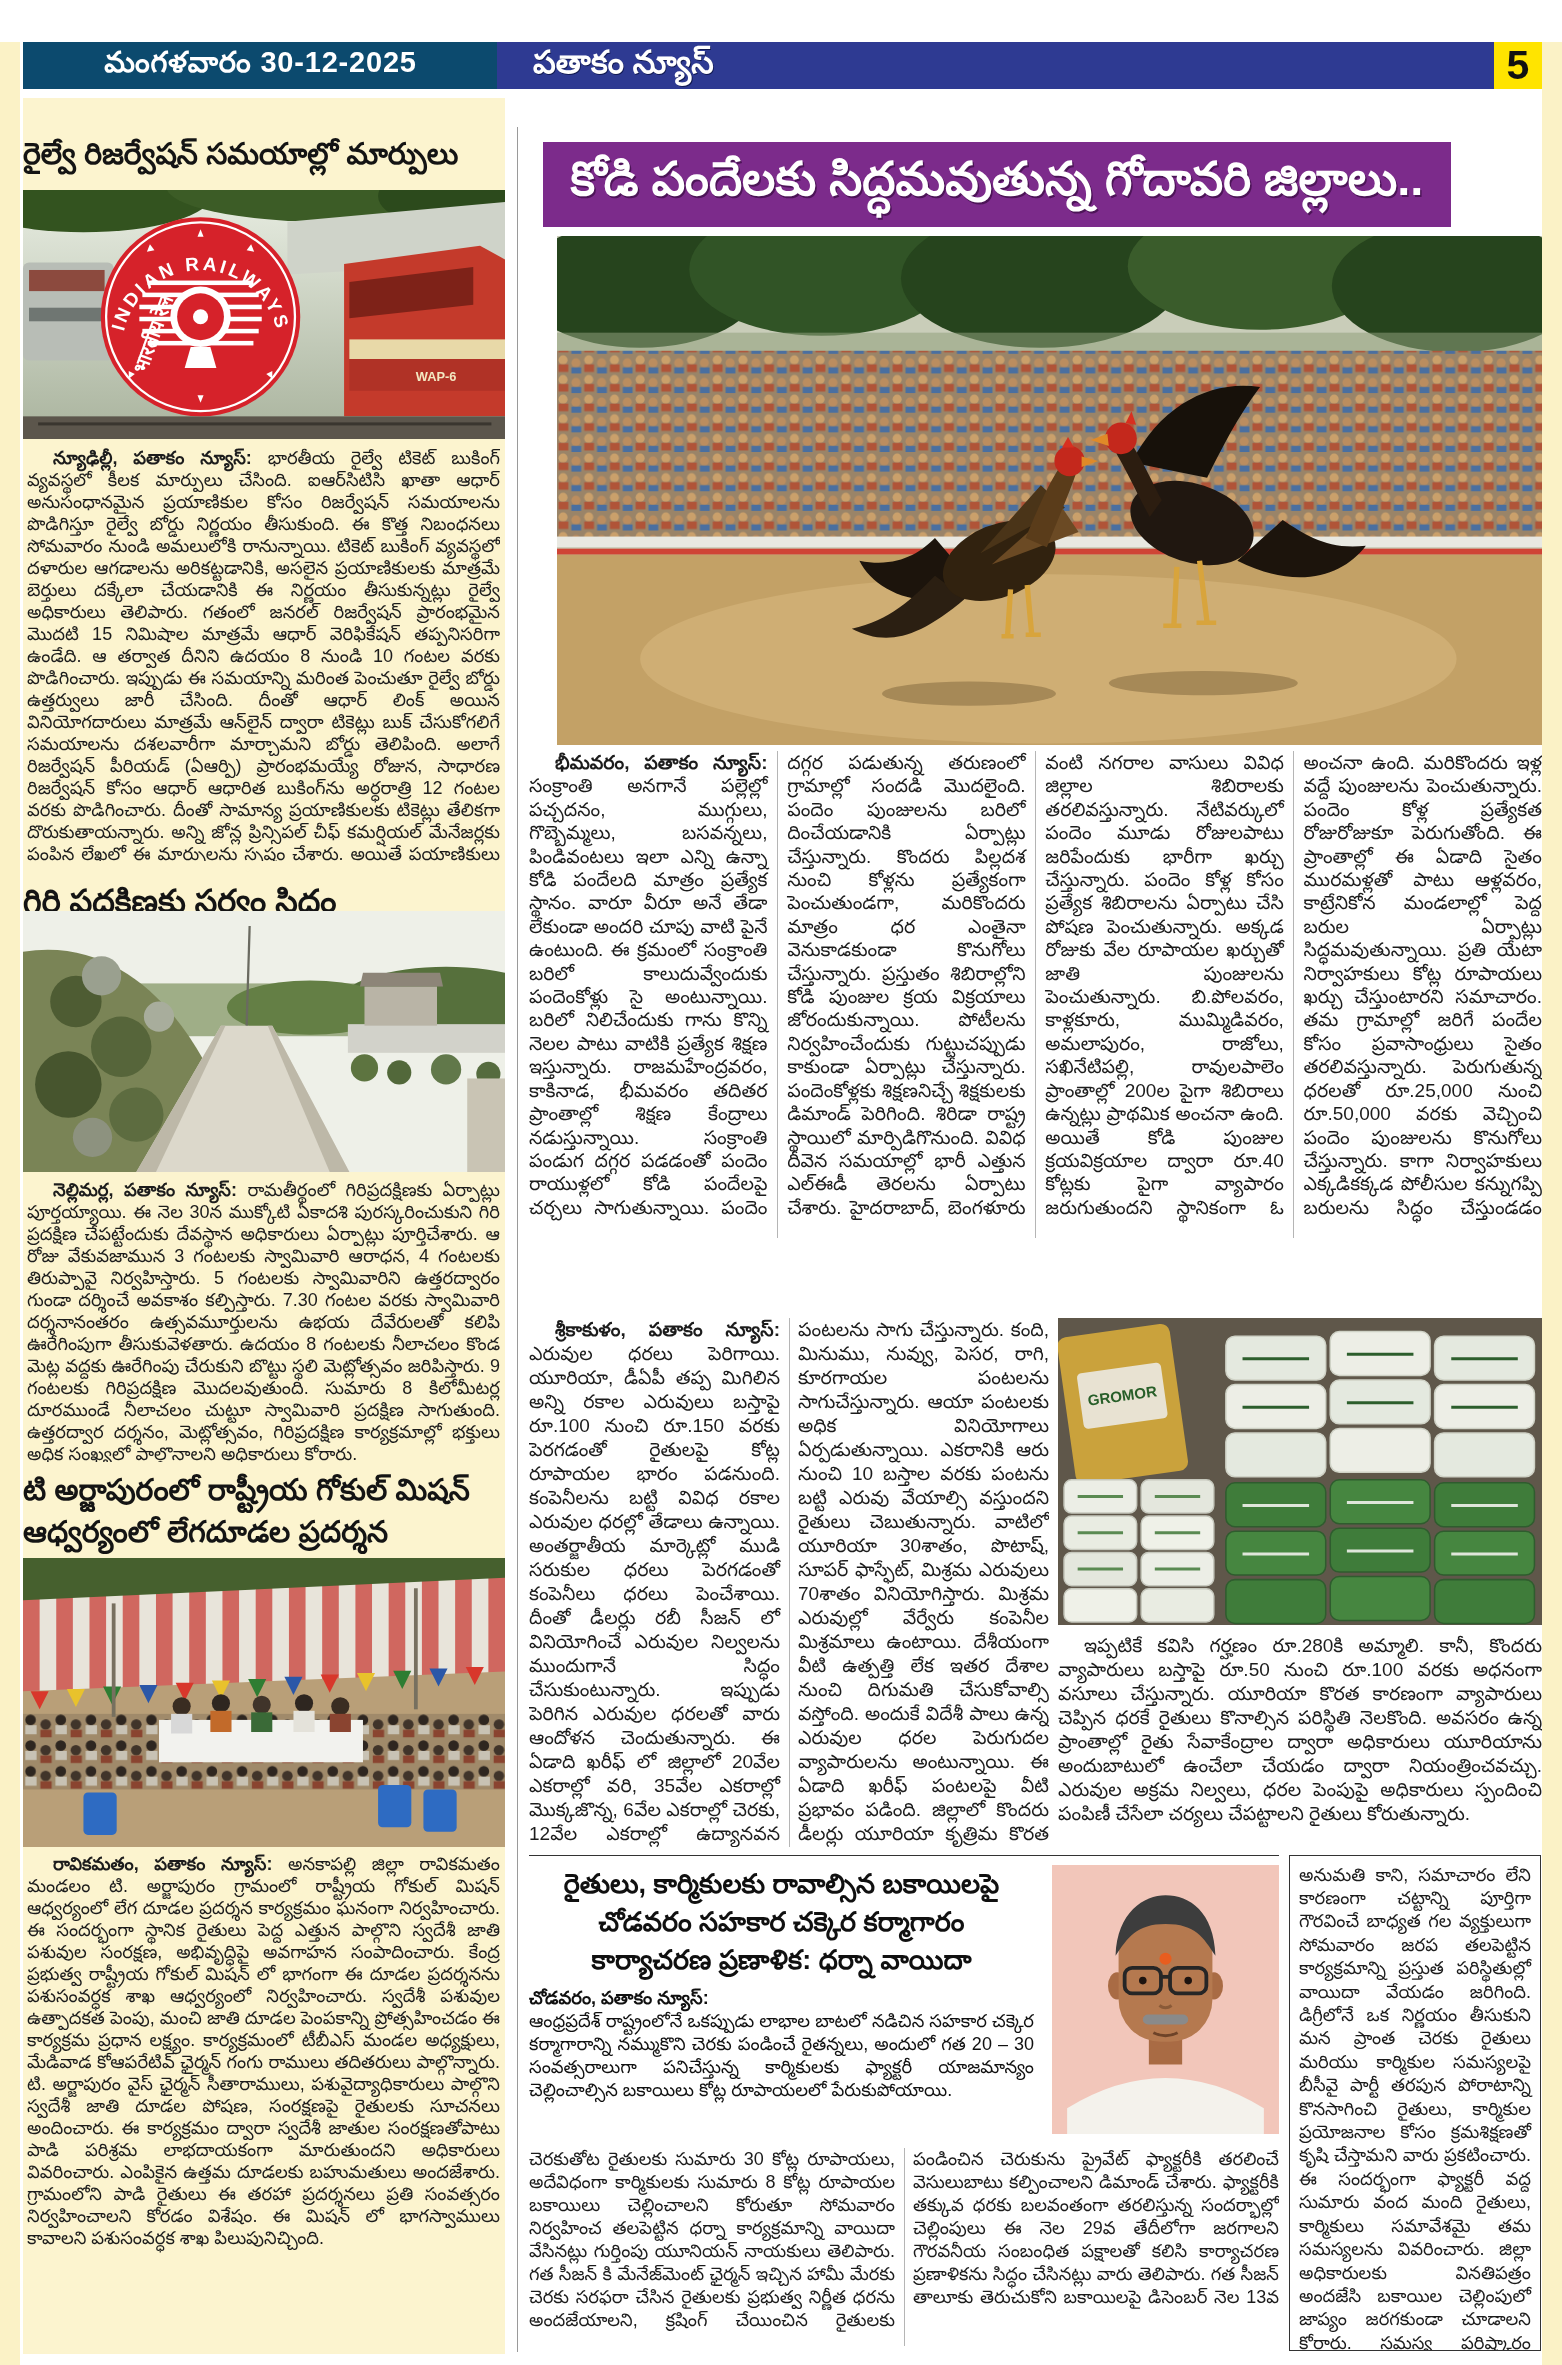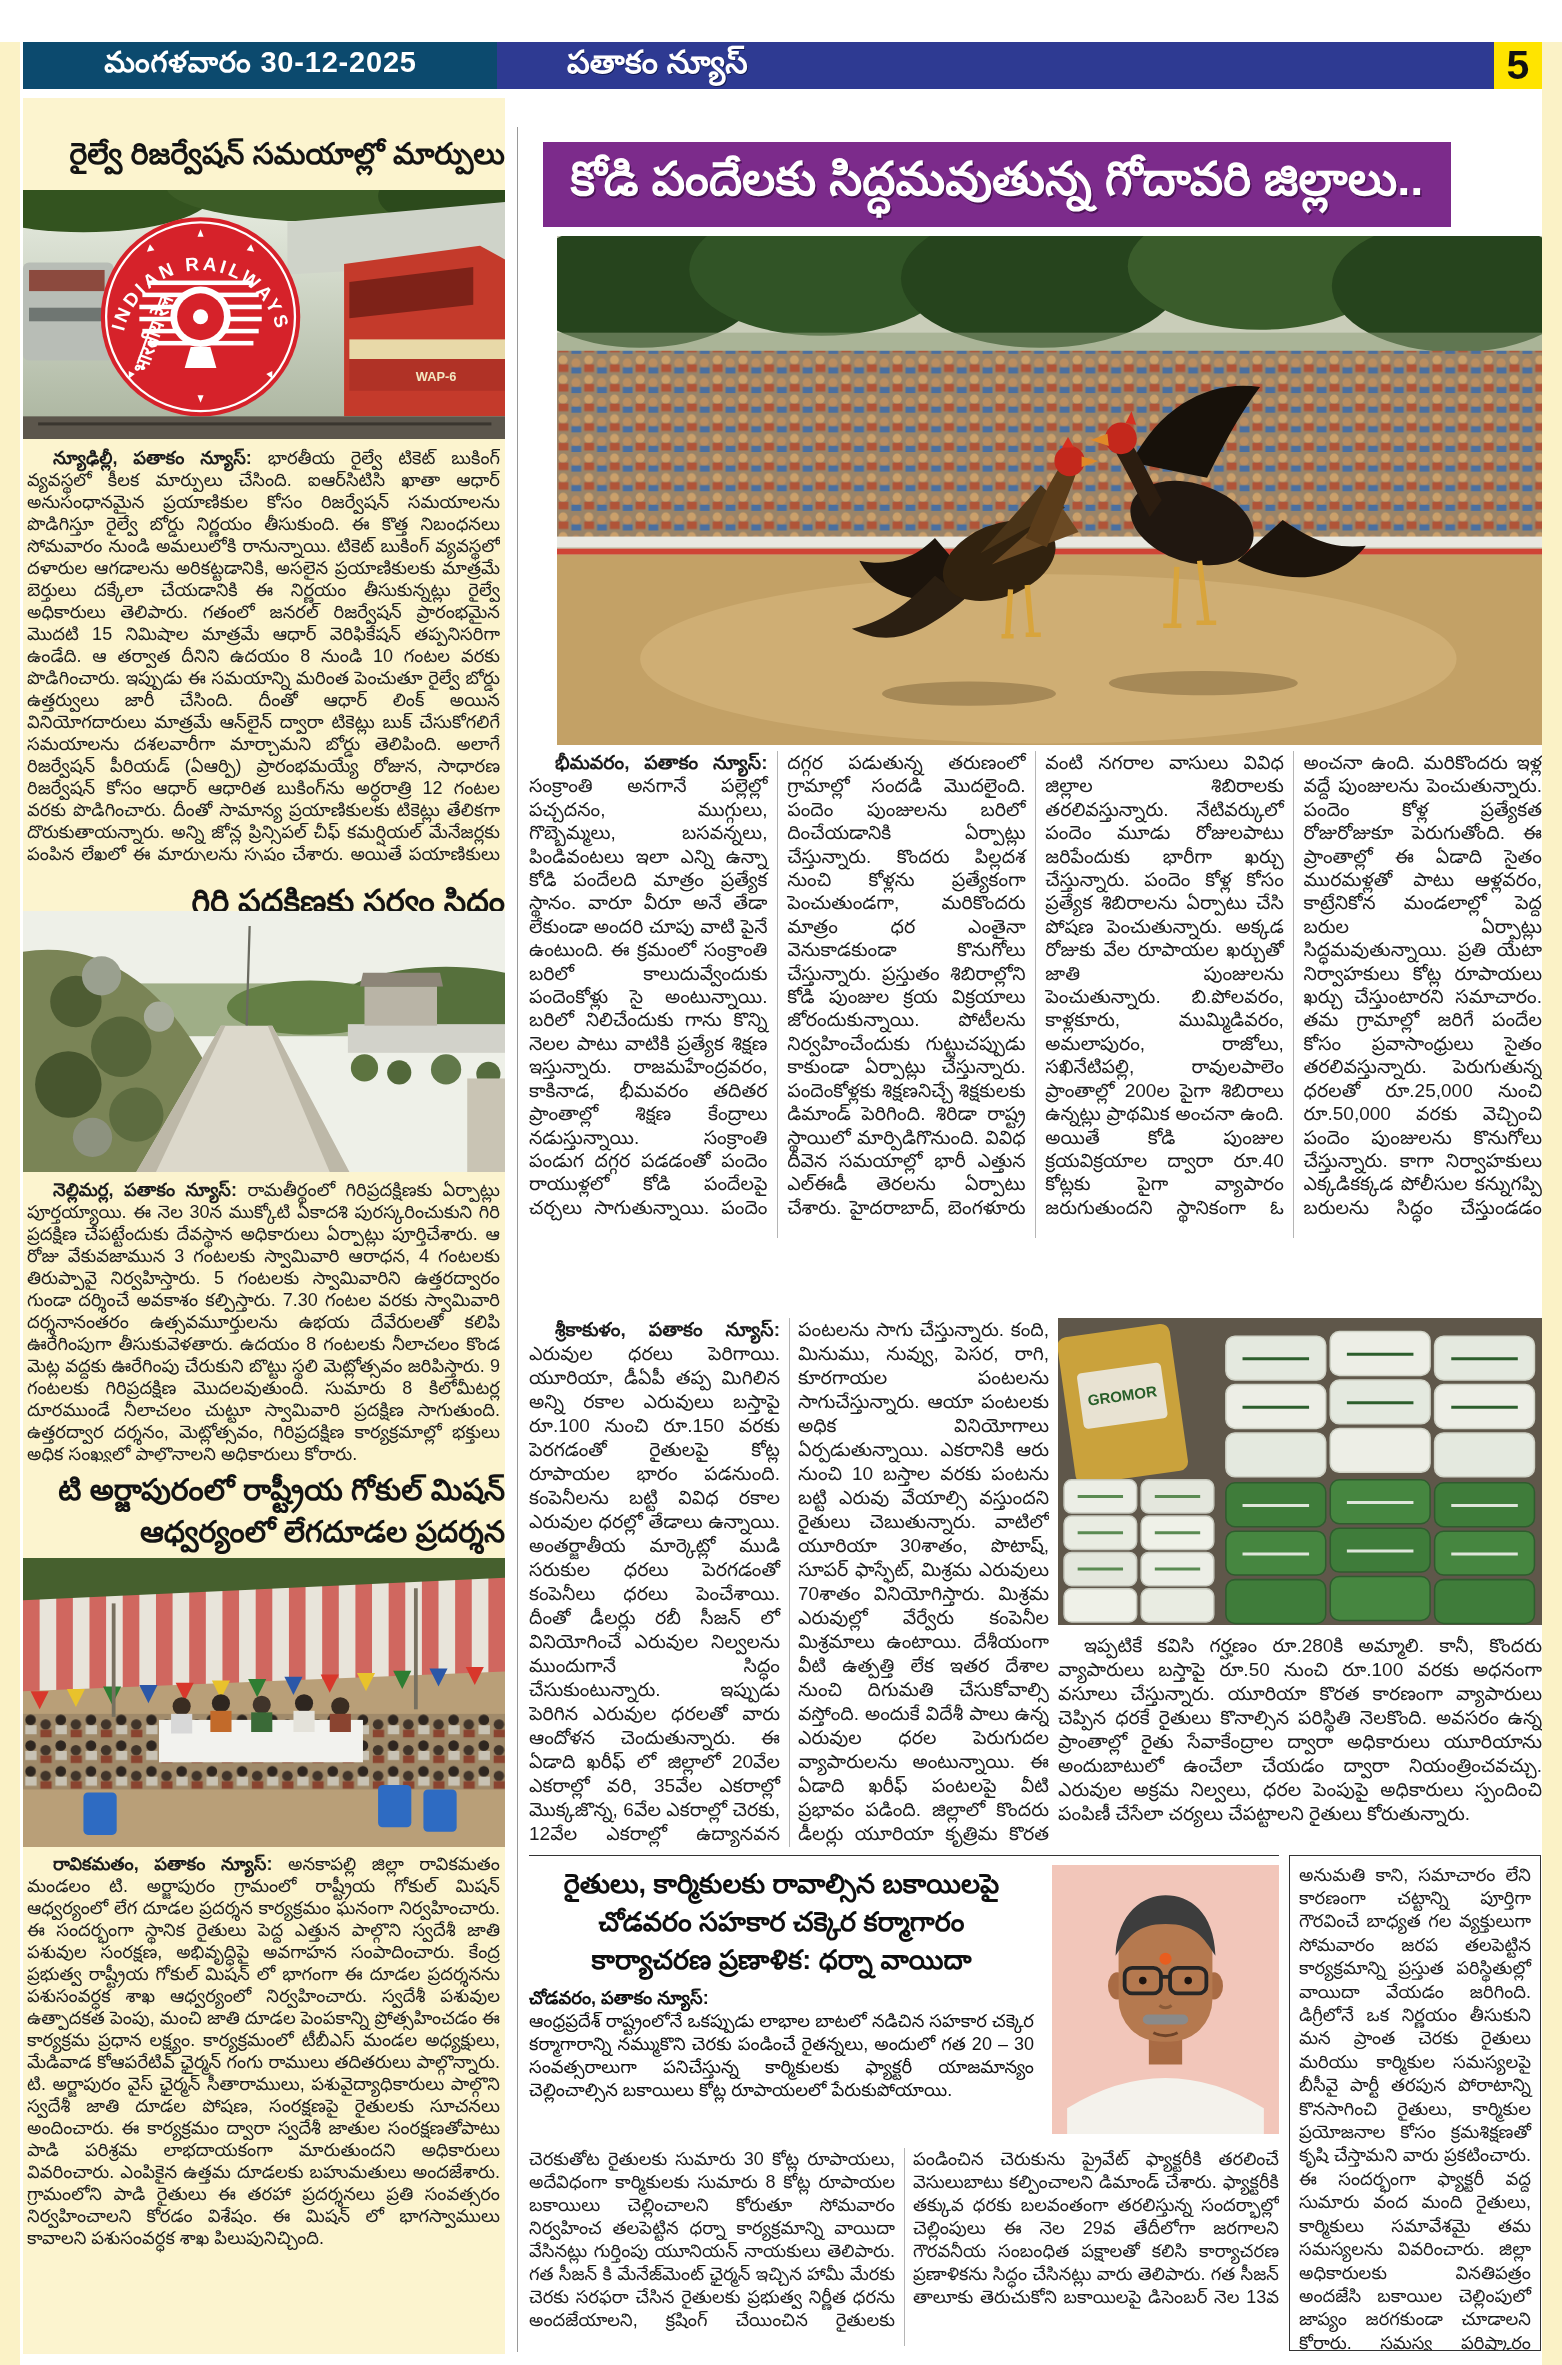--- a/index.html
+++ b/index.html
@@ -6,30 +6,30 @@
   .page{position:relative;width:1562px;height:2366px;background:#ffffff;overflow:hidden;
         font-family:"Liberation Sans","DejaVu Sans",sans-serif;color:#1c1c1c;}
   .edge{position:absolute;top:42px;bottom:0;width:19.7px;background:#fbf2c6;}
   .edge.left{left:0;} .edge.right{right:0;}
 
   
   .hdr{position:absolute;top:42px;height:47px;display:flex;align-items:center;}
   .hdr-red{left:23px;width:475px;background:#0c4a6e;justify-content:center;}
   .hdr-red span{color:#fff;font-weight:bold;font-size:29px;letter-spacing:0.8px;}
   .hdr-blue{left:497px;width:997px;background:#2e3a92;}
-  .hdr-blue span{color:#fff;font-weight:bold;font-size:32px;padding-left:70px;text-shadow:0.8px 0.8px 0 #11194f;}
+  .hdr-blue span{color:#fff;font-weight:bold;font-size:32px;padding-left:36px;text-shadow:0.8px 0.8px 0 #11194f;}
   .hdr-yellow{left:1494px;width:48px;background:#ffe400;justify-content:center;}
   .hdr-yellow span{color:#111;font-weight:bold;font-size:41px;}
 
   .vrule{position:absolute;left:517px;top:127px;width:0.8px;height:2225px;background:#9a9a9a;}
 
   
   .cream{position:absolute;left:23px;top:98px;width:482px;height:2256px;background:#fcf4cf;}
   .lcol{position:absolute;left:23px;width:482px;}
-  .headline{display:flex;flex-direction:column;align-items:flex-end;justify-content:center;
+  .headline{display:flex;flex-direction:column;align-items:flex-start;justify-content:center;
             font-weight:bold;color:#141414;text-align:center;}
   .h-rail{top:127px;height:60px;font-size:30px;}
   .h-giri{top:870px;height:44px;font-size:32px;margin-top:13px;}
   .h-gokul{top:1465px;height:91px;font-size:30px;line-height:42px;}
   .photo{position:absolute;overflow:hidden;background:#888;}
   .photo svg{display:block;width:100%;height:100%;}
   .p-rail{left:23px;top:190px;width:482px;height:249px;}
   .p-road{left:23px;top:911px;width:482px;height:261px;}
   .p-gokul{left:23px;top:1558px;width:482px;height:289px;}
   .body-text{position:absolute;text-align:justify;overflow:hidden;font-size:18px;line-height:22px;}

